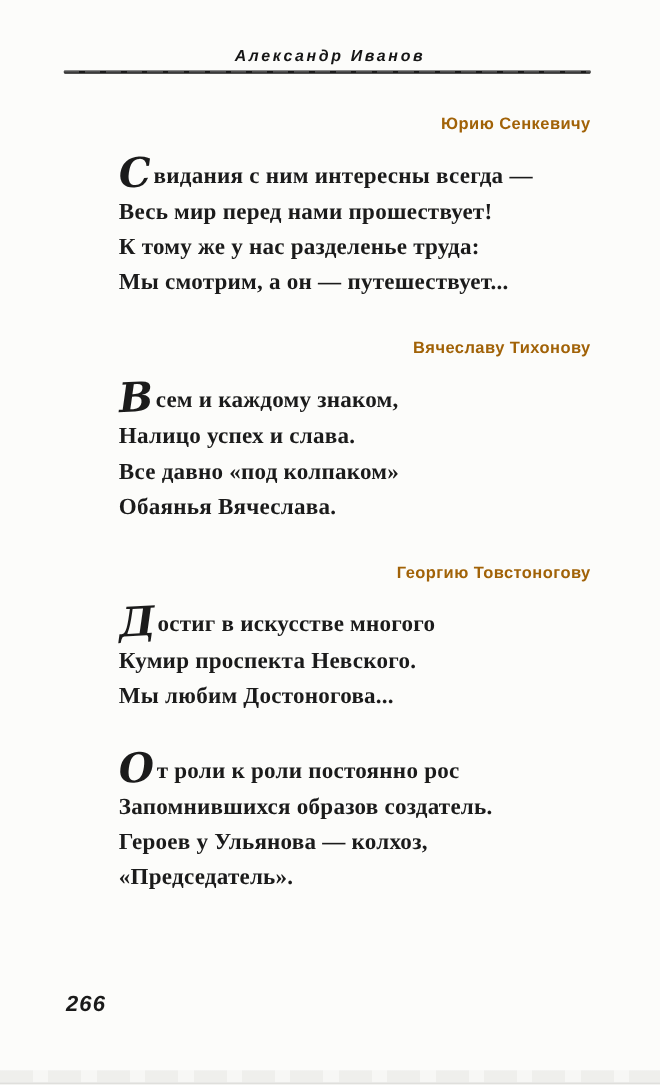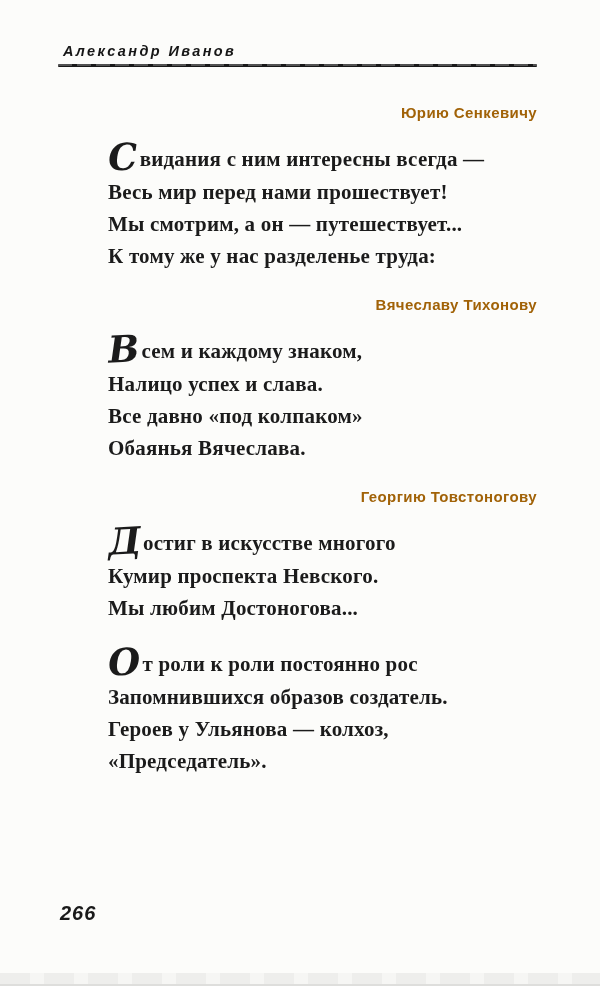--- a/index.html
+++ b/index.html
@@ -3,30 +3,30 @@
 <meta charset="utf-8">
 <style>
   html,body{margin:0;padding:0;}
   body{width:600px;height:986px;background:#fbfbf9;font-kerning:normal;}
   .page{position:relative;width:600px;height:986px;background:#fcfcfa;overflow:hidden;color:#1c1c1c;}
   .content{position:absolute;left:58px;top:44px;width:479px;}
 
   .running-header{
     font-family:"Liberation Sans",sans-serif;
     font-style:italic;font-weight:700;font-size:14.5px;line-height:15px;
-    letter-spacing:2.4px;padding-left:5px;white-space:nowrap;color:#161616;
+    letter-spacing:2.4px;padding-left:5px;white-space:nowrap;color:#161616;text-align:center;
   }
   .rule{margin-top:5px;height:2.5px;background:#191919;border-radius:1px;}
   .rule::after{
     content:"";display:block;margin-top:1.5px;height:1.8px;
     background:repeating-linear-gradient(90deg,#8a8a8a 0 14px,transparent 14px 19px);
     opacity:.5;
   }
 
-  .epigram{margin-top:20px;}
+  .epigram{margin-top:32px;}
   .epigram.first{margin-top:33px;}
   .dedication{
     margin:0;font-family:"Liberation Sans",sans-serif;font-weight:700;
     font-size:15px;line-height:26px;text-align:right;letter-spacing:.4px;color:#a16207;
   }
   .poem{
     margin:13px 0 0 50px;
     font-family:"Liberation Serif","DejaVu Serif",serif;
     font-weight:700;font-size:21px;line-height:32px;letter-spacing:.2px;color:#1b1b1b;
   }
@@ -55,22 +55,22 @@
   <div class="content">
 
     <div class="running-header">Александр Иванов</div>
     <div class="rule"></div>
 
     <section class="epigram first">
       <h2 class="dedication">Юрию Сенкевичу</h2>
       <div class="poem">
         <div class="line"><span class="initial">С</span><span>видания с ним интересны всегда —</span></div>
         <div class="line">Весь мир перед нами прошествует!</div>
+        <div class="line">К тому же у нас разделенье труда:</div>
         <div class="line">Мы смотрим, а он — путешествует...</div>
-        <div class="line">К тому же у нас разделенье труда:</div>
       </div>
     </section>
 
     <section class="epigram">
       <h2 class="dedication">Вячеславу Тихонову</h2>
       <div class="poem">
         <div class="line"><span class="initial">В</span><span>сем и каждому знаком,</span></div>
         <div class="line">Налицо успех и слава.</div>
         <div class="line">Все давно «под колпаком»</div>
         <div class="line">Обаянья Вячеслава.</div>

